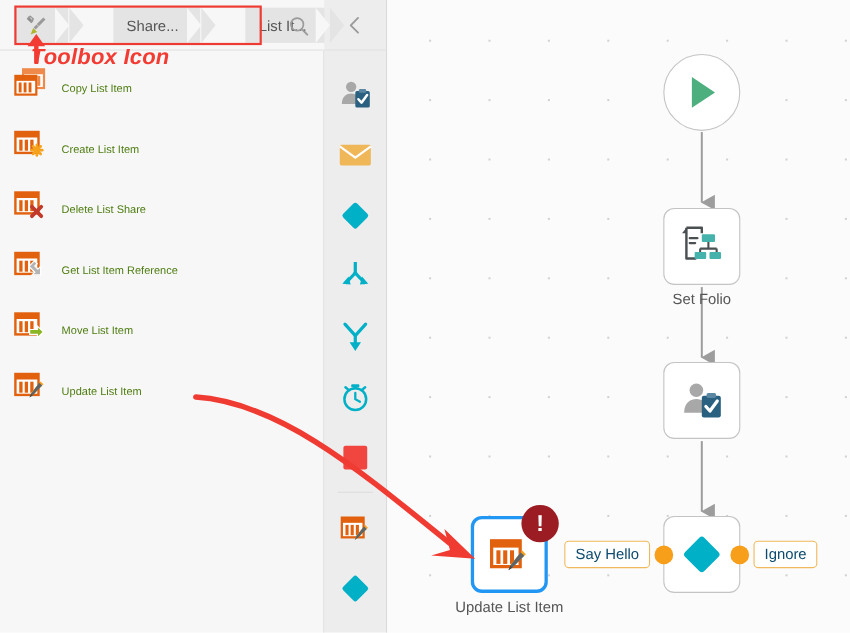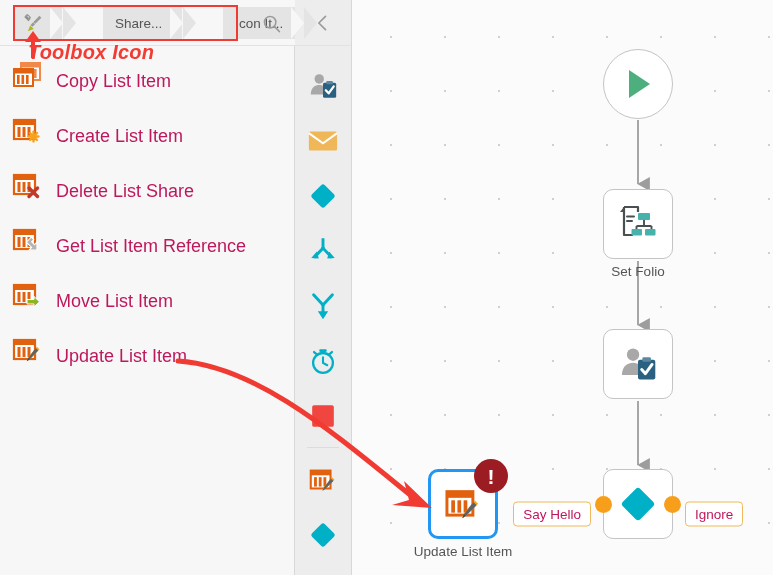--- a/index.html
+++ b/index.html
@@ -58,21 +58,21 @@
     font-family:"Liberation Sans", sans-serif;
     font-size:20px;font-style:italic;font-weight:bold;color:#f23c33;
     letter-spacing:.2px;white-space:nowrap;pointer-events:none;
   }
 
   .tb-list{position:absolute;left:0;top:47px;width:294px;}
   .tb-item{
     display:flex;align-items:center;height:55px;padding-left:10px;cursor:pointer;
   }
   .tb-ico{width:34px;height:34px;flex:0 0 34px;margin-right:12px;}
-  .tb-label{font-size:18px;color:#be185d;white-space:nowrap;margin-top:14px;}
+  .tb-label{font-size:10px;color:#4d7c0f;white-space:nowrap;margin-top:14px;}
 
   
   .icon-strip{
     position:absolute;left:295px;top:0;width:57px;height:575px;
     background:#ededed;border-right:1px solid #d8d8d8;box-sizing:border-box;
   }
   .strip-header{
     height:46px;border-bottom:1px solid #e2e2e2;box-sizing:border-box;
     display:flex;align-items:center;justify-content:center;cursor:pointer;
   }
@@ -111,21 +111,21 @@
     color:#fff;font-size:21px;font-weight:bold;line-height:1;cursor:pointer;
   }
   .port{
     position:absolute;width:17px;height:17px;border-radius:50%;background:#f79f1a;
     top:50%;margin-top:-8.5px;cursor:pointer;
   }
   .port.left{left:-9px;} .port.right{right:-9px;}
   .branch-label{
     position:absolute;top:50%;transform:translateY(-50%);
     border:1px solid #f0b95b;background:#fff;border-radius:4px;
-    padding:4px 9px;font-size:13.5px;color:#be185d;white-space:nowrap;cursor:pointer;margin-top:10px;
+    padding:4px 9px;font-size:13.5px;color:#0c4a6e;white-space:nowrap;cursor:pointer;
   }
   svg.edges{position:absolute;left:0;top:0;width:421px;height:575px;pointer-events:none;}
   svg.bigarrow{position:absolute;left:0;top:0;width:773px;height:575px;pointer-events:none;z-index:50;}
 </style>
 </head>
 <body>
 
 <div id="app">
 
   <div class="toolbox-panel">
@@ -144,21 +144,21 @@
               <path d="M8.9 14.6 L6.4 21.1 L12.9 18.6 Z" fill="#b0b52e"></path>
             </svg>
           </span>
         </div>
 
         <div class="crumb">
           <span>Share...</span>
         </div>
 
         <div class="crumb last">
-          <span>Icon It...</span>
+          <span>List It...</span>
         </div>
       </div>
 
       <div class="search-btn">
         <svg width="22" height="22" viewBox="0 0 24 24">
           <circle cx="10" cy="10" r="6.2" fill="none" stroke="#9b9b9b" stroke-width="1.7"></circle>
           <line x1="14.6" y1="14.6" x2="20" y2="20.2" stroke="#9b9b9b" stroke-width="1.9" stroke-linecap="round"></line>
         </svg>
       </div>
     </div>

